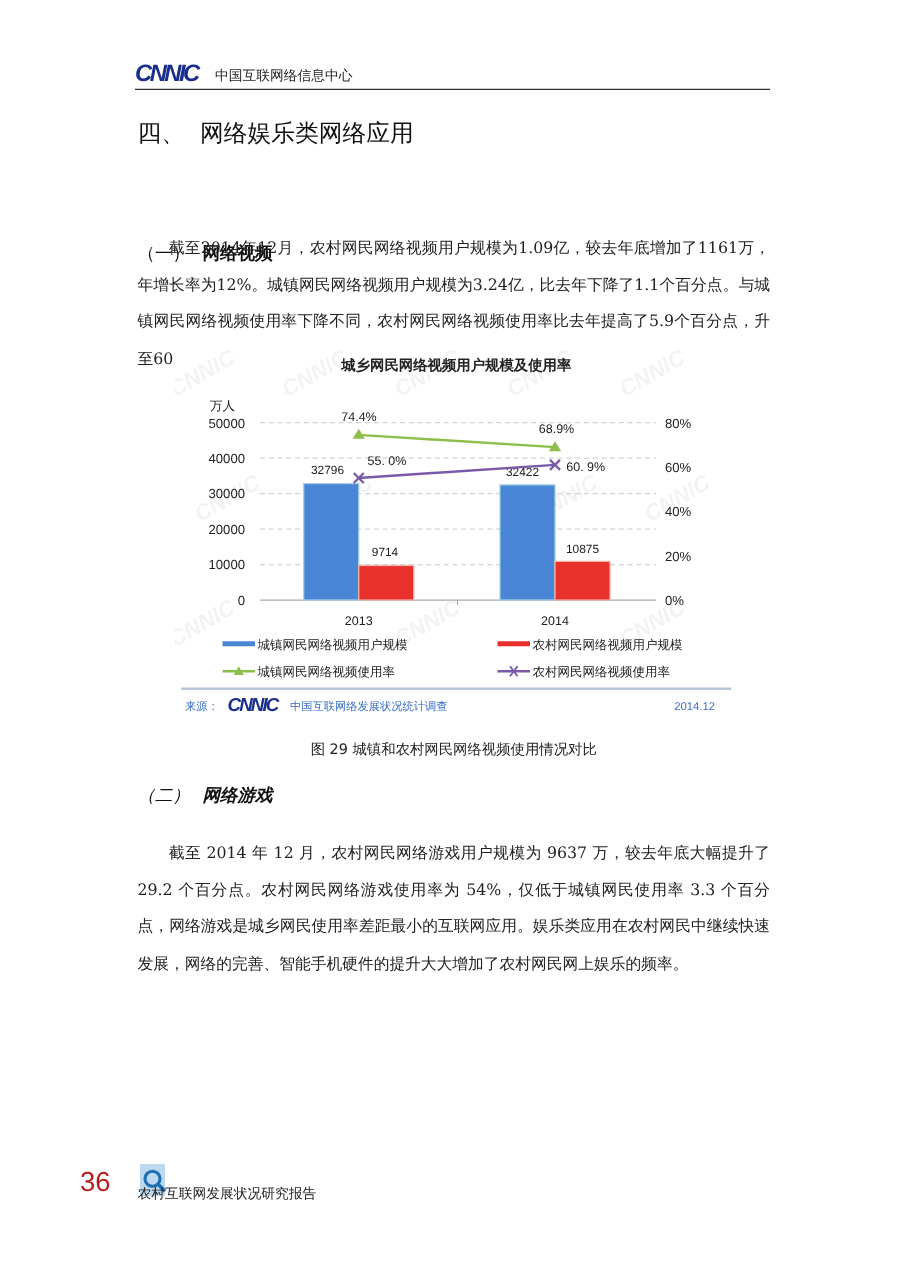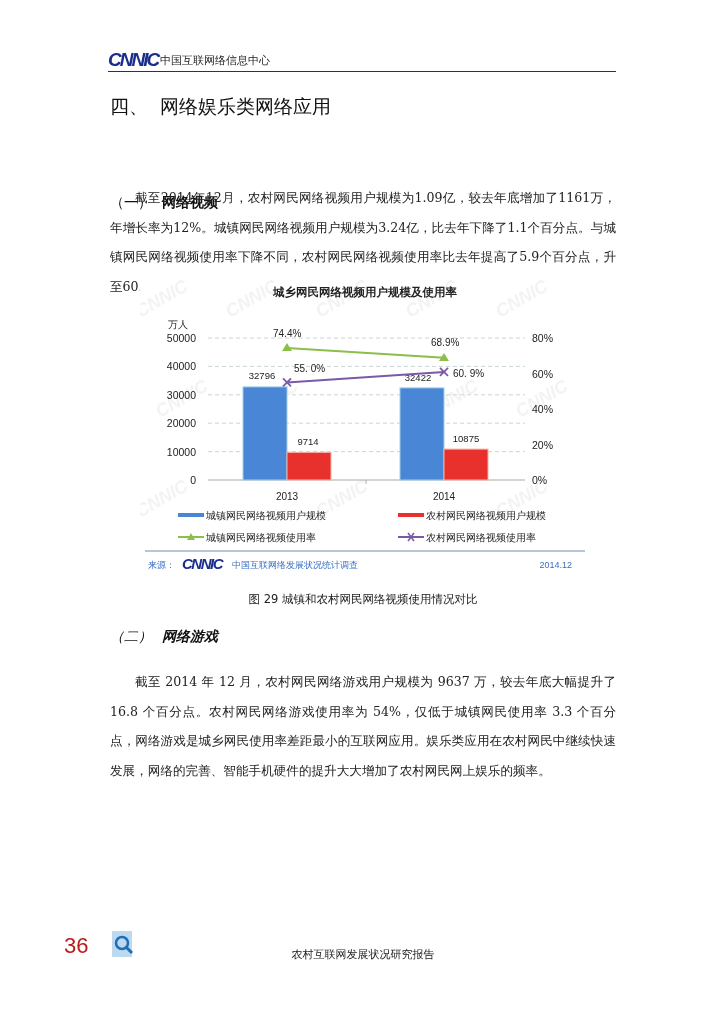--- a/index.html
+++ b/index.html
@@ -1,35 +1,35 @@
 <!DOCTYPE html>
 <html><head>
 <meta charset="utf-8">
 <style>
   html, body { margin: 0; padding: 0; background: #ffffff; }
   body { width: 724px; height: 1024px; position: relative; overflow: hidden;
          font-family: "DejaVu Sans", "Liberation Sans", sans-serif; color: #1a1a1a; }
   .abs { position: absolute; }
   .header-logo { left: 108px; top: 49px; font-family: "Liberation Sans", sans-serif; font-weight: bold;
                  font-size: 19px; color: #1a2f8c; letter-spacing: -2px; font-style: italic; }
-  .header-org { left: 160px; top: 53px; font-size: 11px; color: #222; }
+  .header-org { left: 172px; top: 53px; font-size: 11px; color: #222; }
   .header-rule { left: 108px; top: 71px; width: 508px; height: 1px; background: #333; }
   .h1 { left: 110px; top: 94px; font-size: 19px; font-weight: normal; color: #111; }
   .h1 .num { display: inline-block; width: 50px; }
   .h2 { font-size: 14px; font-weight: bold; color: #111; }
   .h2 .num { display: inline-block; width: 52px; font-weight: normal; }
   .para { left: 110px; width: 506px; font-family: "DejaVu Serif", "Liberation Serif", serif;
           font-size: 12.6px; line-height: 29.5px; color: #222; text-align: justify; }
   .para p { margin: 0; text-indent: 25px; }
   .chart { left: 140px; top: 278px; width: 450px; height: 300px; background: #fff; }
   .chart svg text { font-family: "Liberation Sans", "DejaVu Sans", sans-serif; }
   .caption { left: 110px; top: 592px; width: 506px; text-align: center; font-size: 11.5px; color: #222; }
   .page-num { left: 64px; top: 933px; font-size: 22px; color: #b91c1c; font-family: "Liberation Sans", sans-serif; }
   .footer-icon { left: 112px; top: 931px; width: 22px; height: 26px; }
-  .footer-title { left: 110px; top: 947px; width: 506px; text-align: center; font-size: 11px; color: #222; }
+  .footer-title { left: 110px; top: 947px; width: 506px; font-size: 11px; color: #222; }
 </style>
 </head>
 <body>
 
 <div class="abs header-logo">CNNIC</div>
 <div class="abs header-org">中国互联网络信息中心</div>
 <div class="abs header-rule"></div>
 
 <div class="abs h1">
   <span class="num">四、</span><span>网络娱乐类网络应用</span>
@@ -153,21 +153,21 @@
     </g>
   </svg>
 </div>
 
 <div class="abs caption">图 29 城镇和农村网民网络视频使用情况对比</div>
 
 <div class="abs h2" style="left:110px; top:628px;font-style:italic;">
   <span class="num">（二）</span><span>网络游戏</span>
 </div>
 <div class="abs para" style="top:667px;">
-  <p>截至 2014 年 12 月，农村网民网络游戏用户规模为 9637 万，较去年底大幅提升了 16.8 个百分点。农村网民网络游戏使用率为 54%，仅低于城镇网民使用率 3.3 个百分点，网络游戏是城乡网民使用率差距最小的互联网应用。娱乐类应用在农村网民中继续快速发展，网络的完善、智能手机硬件的提升大大增加了农村网民网上娱乐的频率。</p>
+  <p>截至 2014 年 12 月，农村网民网络游戏用户规模为 9637 万，较去年底大幅提升了 29.2 个百分点。农村网民网络游戏使用率为 54%，仅低于城镇网民使用率 3.3 个百分点，网络游戏是城乡网民使用率差距最小的互联网应用。娱乐类应用在农村网民中继续快速发展，网络的完善、智能手机硬件的提升大大增加了农村网民网上娱乐的频率。</p>
 </div>
 
 <div class="abs page-num">36</div>
 <div class="abs footer-icon">
   <svg width="22" height="26" viewBox="0 0 22 26">
     <rect x="0" y="0" width="20" height="26" fill="#bcd9ef" rx="1"></rect>
     <circle cx="10" cy="12" r="6" fill="none" stroke="#1f6fb5" stroke-width="2.5"></circle>
     <line x1="14" y1="16" x2="20" y2="22" stroke="#1f6fb5" stroke-width="3"></line>
   </svg>
 </div>

